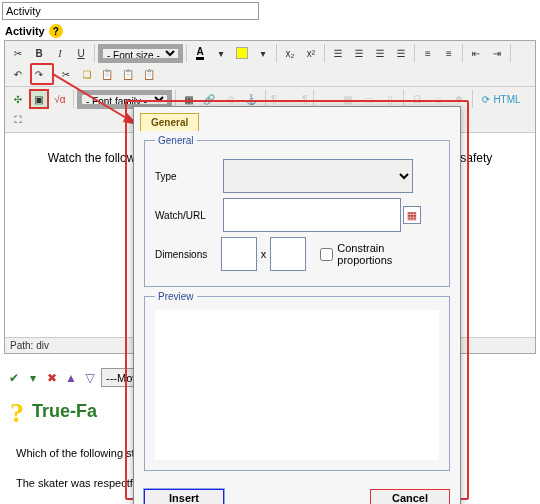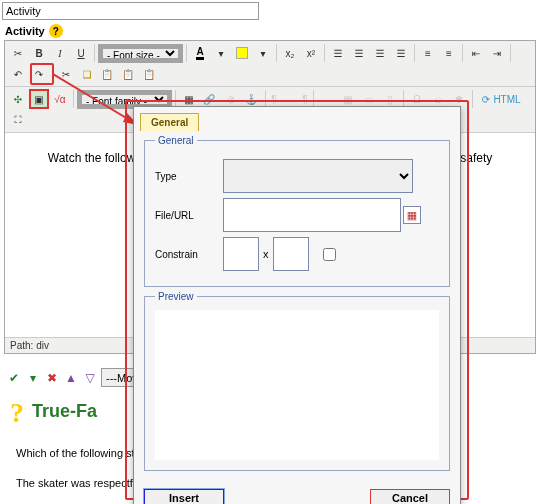--- a/index.html
+++ b/index.html
@@ -201,30 +201,31 @@
     <div class="tab active">General</div>
   </div>
   <div class="dialog-body">
     <fieldset>
       <legend>General</legend>
       <div class="form-row">
         <span class="lbl">Type</span>
         <select class="type-sel"><option>None</option></select>
       </div>
       <div class="form-row">
-        <span class="lbl">File/URL</span>
+        <span class="lbl">Watch/URL</span>
         <input type="text" class="url-in" value="" style="">
         <span class="picker" style="font-size:11px;color:#b33">▦</span>
       </div>
       <div class="form-row">
-        <span class="lbl">Constrain</span>
+        <span class="lbl">Dimensions</span>
         <input type="text" class="dim-in" value="" style="">
         <span class="dim-x">x</span>
         <input type="text" class="dim-in" value="" style="">
         <input type="checkbox" class="cp-check" style="">
+        <span>Constrain proportions</span>
       </div>
     </fieldset>
     <fieldset>
       <legend>Preview</legend>
       <div class="preview-box"></div>
     </fieldset>
   </div>
   <div class="dialog-buttons">
     <button class="dlg-btn insert">Insert</button>
     <button class="dlg-btn cancel">Cancel</button>

